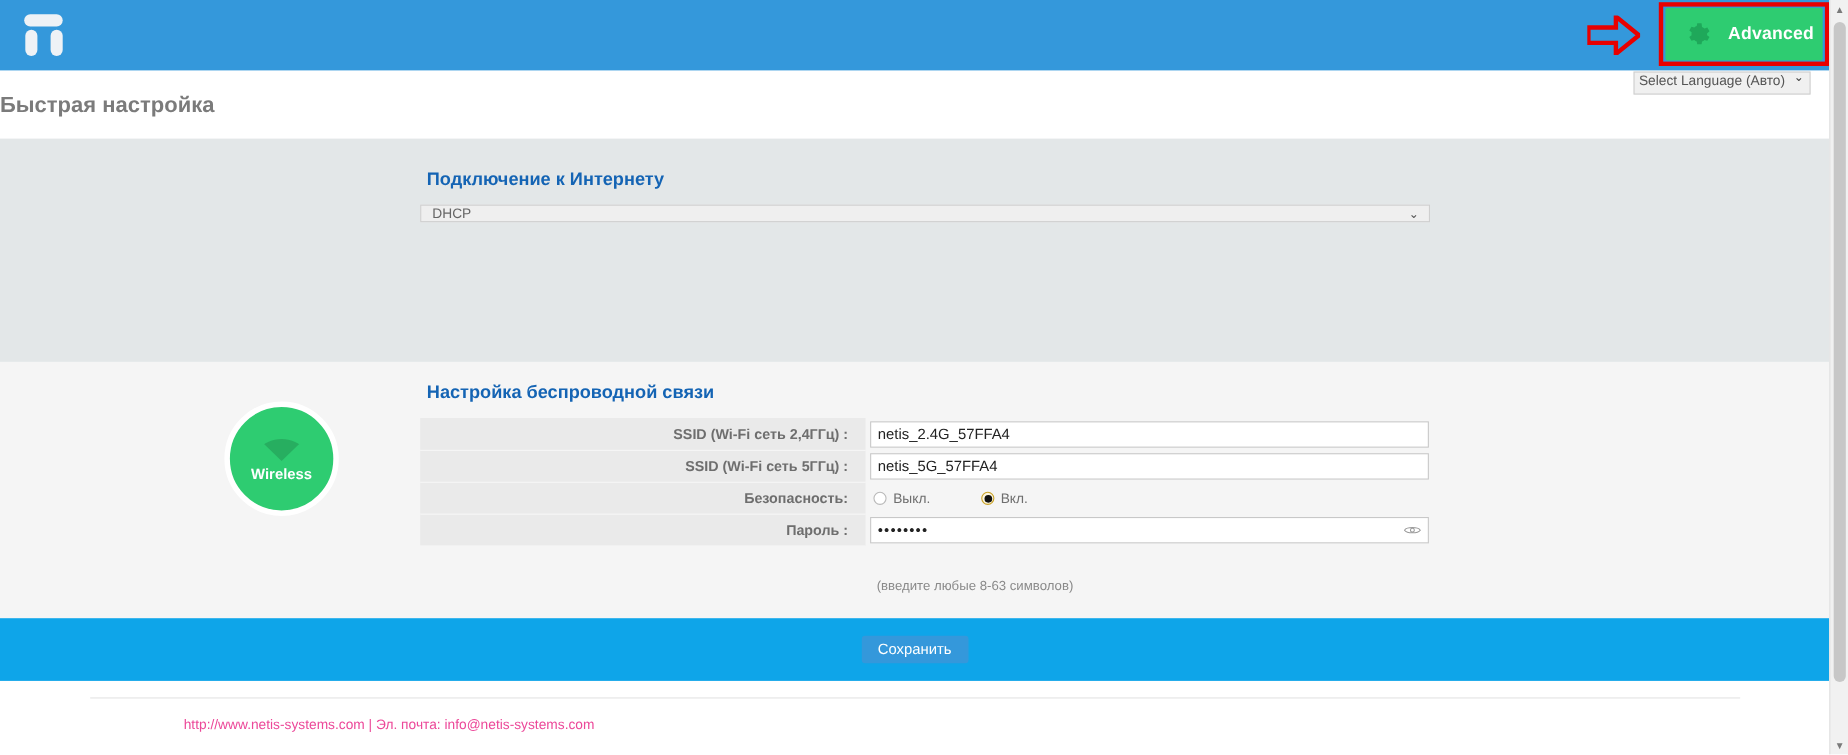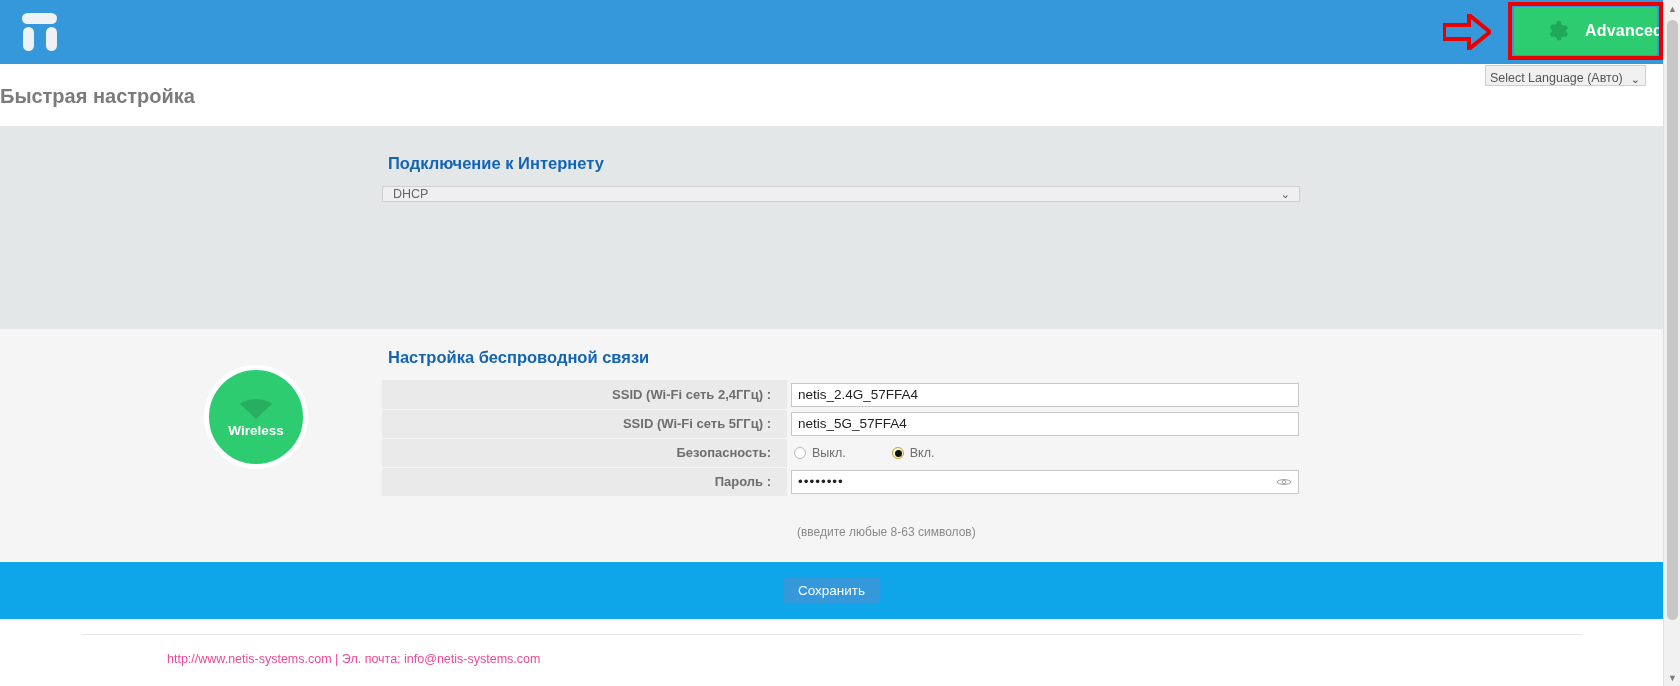--- a/index.html
+++ b/index.html
@@ -75,21 +75,21 @@
   .advanced-btn {
     position: absolute;
     left: 1514px; top: 7px;
     width: 143px; height: 48px;
     background: #2ecc71;
     border: none;
     border-radius: 2px;
     display: flex;
     align-items: center;
     justify-content: flex-start;
-    padding-left: 30px;
+    padding-left: 16px;
     cursor: pointer;
   }
   .advanced-btn .gear {
     width: 25px; height: 25px;
     flex: 0 0 auto;
     margin-right: 16px;
   }
   .advanced-btn .lbl {
     color: #ffffff;
     font-size: 16px;
@@ -98,21 +98,21 @@
   }
 
   
   .lang-wrap {
     position: absolute;
     right: 17px; top: 65px;
     z-index: 5;
   }
   .lang-select {
     display: flex;
-    align-items: flex-end;
+    align-items: flex-start;
     background: #f0f0f0;
     border: 1px solid #cfcfcf;
     height: 21px;
     padding: 0 5px 0 4px;
     font-size: 12.5px;
     color: #555;
     cursor: pointer;
   }
   .lang-select .chev {
     margin-left: 8px;

